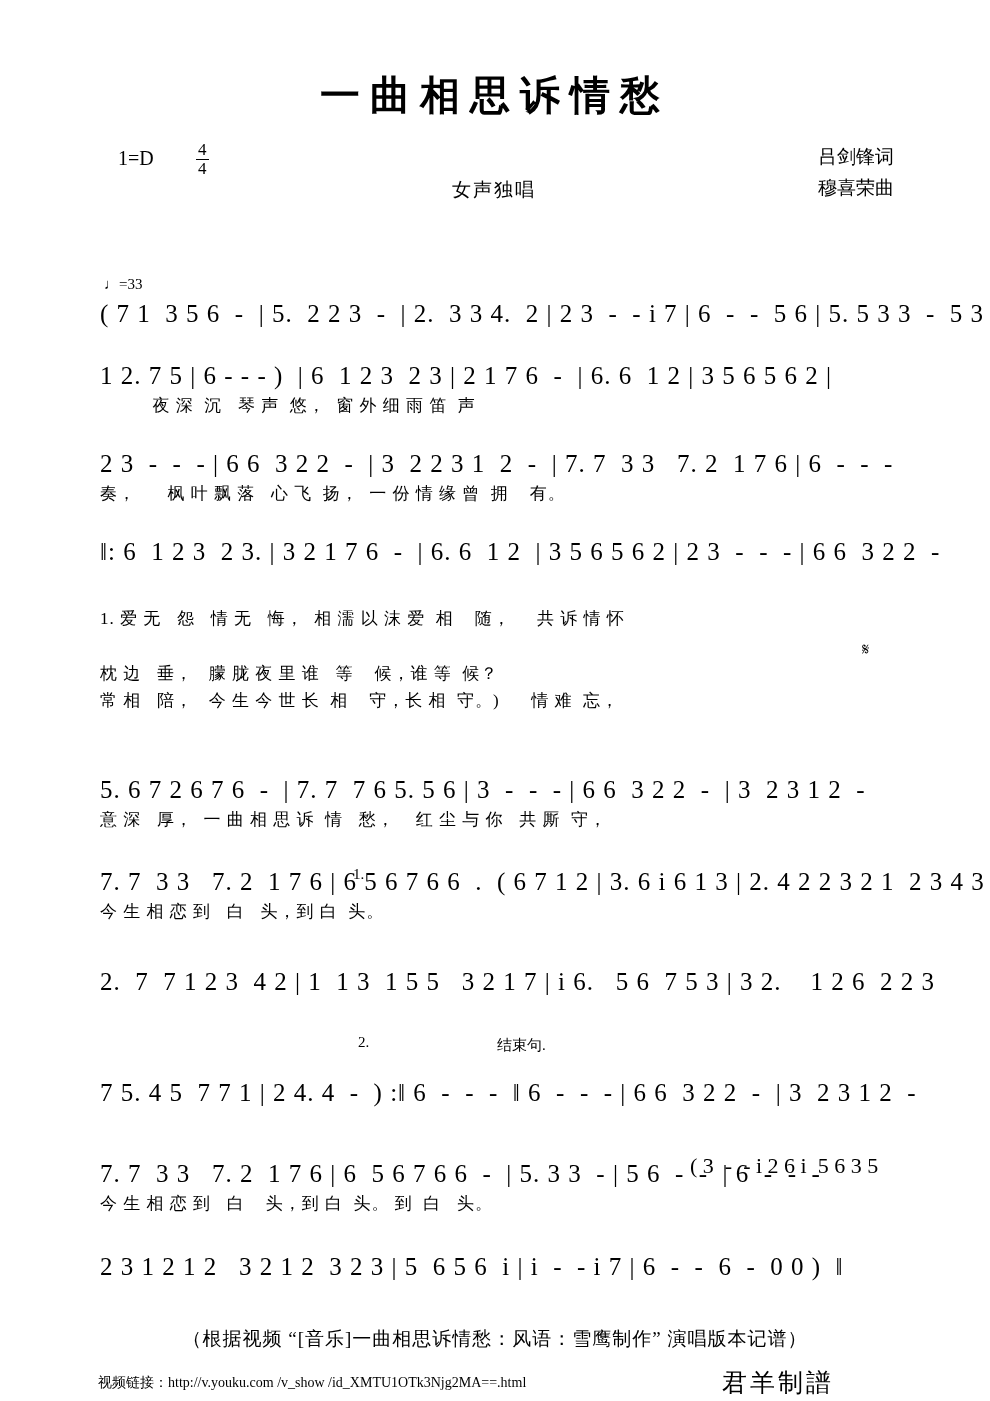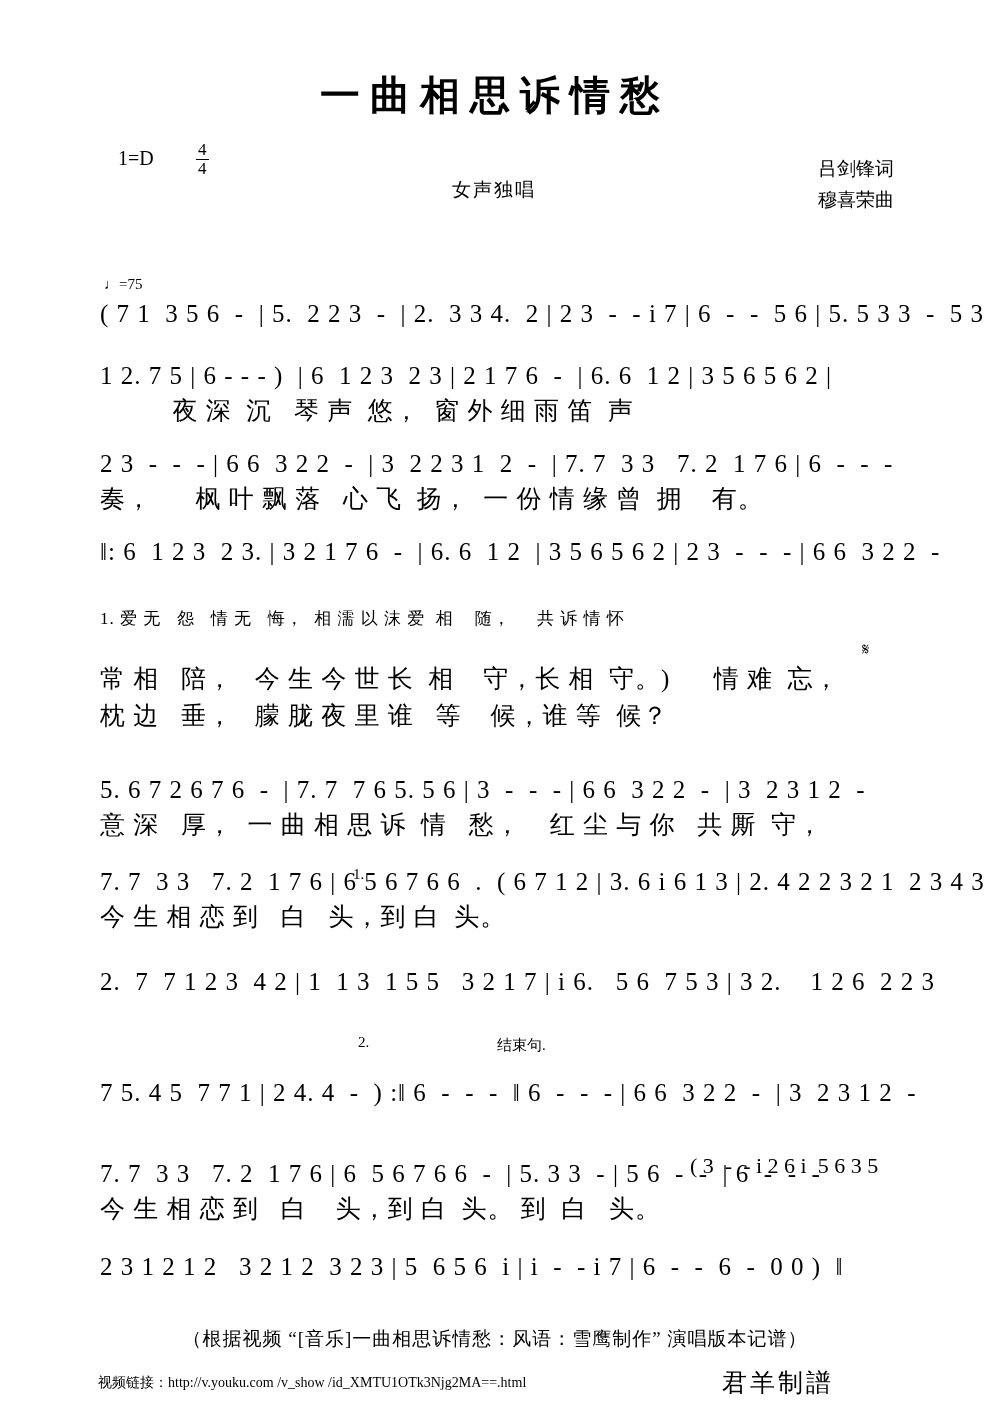--- a/index.html
+++ b/index.html
@@ -23,39 +23,39 @@
   }
   .meter{
     position:absolute;left:196px;top:0px;font-size:17px;text-align:center;line-height:1.05;
   }
   .meter .num{display:block;border-bottom:1.6px solid #000;padding:0 2px;}
   .meter .den{display:block;padding:0 2px;}
   .voice{
     position:absolute;left:452px;top:36px;font-size:19px;letter-spacing:2px;
   }
   .credits{
-    position:absolute;right:96px;top:0px;text-align:right;font-size:19px;line-height:1.65;margin-top:12px;
+    position:absolute;right:96px;top:0px;text-align:right;font-size:19px;line-height:1.65;
   }
 
   .tempo{
     position:absolute;left:104px;top:208px;font-size:15px;font-family:"Liberation Serif",serif;
   }
 
   
   .line{
     position:absolute;left:100px;width:790px;
   }
   .notes{
     font-family:"Liberation Serif",serif;
     font-size:25px;letter-spacing:1px;white-space:pre;
     line-height:1.1;
   }
   .lyric{
     font-family:"Liberation Serif",serif;
-    font-size:25px;white-space:pre;letter-spacing:1px;
+    font-size:17px;white-space:pre;letter-spacing:1px;
     margin-top:4px;
   }
   .lyric.small-num{font-size:17px;margin-top:41px;}
 
   .footnote{
     position:absolute;left:0;right:0;top:1258px;text-align:center;
     font-size:19px;letter-spacing:1px;
   }
   .videolink{
     position:absolute;left:98px;top:1306px;font-size:14px;font-family:"Liberation Serif",serif;
@@ -78,21 +78,21 @@
       <span class="num">4</span>
       <span class="den">4</span>
     </div>
     <div class="voice">女声独唱</div>
     <div class="credits">
       <div>吕剑锋词</div>
       <div>穆喜荣曲</div>
     </div>
   </div>
 
-  <div class="tempo">♩=75</div>
+  <div class="tempo">♩=33</div>
 
   <div class="line" style="top:232px;">
     <div class="notes">( 7 1  3 5 6  -  | 5.  2 2 3  -  | 2.  3 3 4.  2 | 2 3  -  - i 7 | 6  -  -  5 6 | 5. 5 3 3  -  5 3 |</div>
   </div>
 
   <div class="line" style="top:294px;">
     <div class="notes">1 2. 7 5 | 6 - - - )  | 6  1 2 3  2 3 | 2 1 7 6  -  | 6. 6  1 2 | 3 5 6 5 6 2 |</div>
     <div class="lyric">          夜 深  沉   琴 声  悠，  窗 外 细 雨 笛  声</div>
   </div>
 
@@ -100,22 +100,22 @@
     <div class="notes">2 3  -  -  - | 6 6  3 2 2  -  | 3  2 2 3 1  2  -  | 7. 7  3 3   7. 2  1 7 6 | 6  -  -  -</div>
     <div class="lyric">奏，      枫 叶 飘 落   心 飞  扬，  一 份 情 缘 曾  拥    有。</div>
   </div>
 
   <div class="line" style="top:470px;">
     <div class="notes">‖: 6  1 2 3  2 3. | 3 2 1 7 6  -  | 6. 6  1 2  | 3 5 6 5 6 2 | 2 3  -  -  - | 6 6  3 2 2  -</div>
     <div class="lyric small-num">1. 爱 无   怨   情 无   悔，  相 濡 以 沫 爱  相    随，     共 诉 情 怀</div>
   </div>
 
   <div class="line" style="top:590px;">
+    <div class="lyric">枕 边   垂，   朦 胧 夜 里 谁   等    候，谁 等  候？</div>
     <div class="lyric">常 相   陪，   今 生 今 世 长  相    守，长 相  守。)      情 难  忘，</div>
-    <div class="lyric">枕 边   垂，   朦 胧 夜 里 谁   等    候，谁 等  候？</div>
   </div>
 
   <div class="line" style="top:708px;">
     <div class="notes">5. 6 7 2 6 7 6  -  | 7. 7  7 6 5. 5 6 | 3  -  -  - | 6 6  3 2 2  -  | 3  2 3 1 2  -</div>
     <div class="lyric">意 深   厚，  一 曲 相 思 诉  情   愁，    红 尘 与 你   共 厮  守，</div>
   </div>
 
   <div class="line" style="top:800px;">
     <div class="notes">7. 7  3 3   7. 2  1 7 6 | 6 5 6 7 6 6  .  ( 6 7 1 2 | 3. 6 i 6 1 3 | 2. 4 2 2 3 2 1  2 3 4 3</div>
     <div class="lyric">今 生 相 恋 到   白   头，到 白  头。</div>

